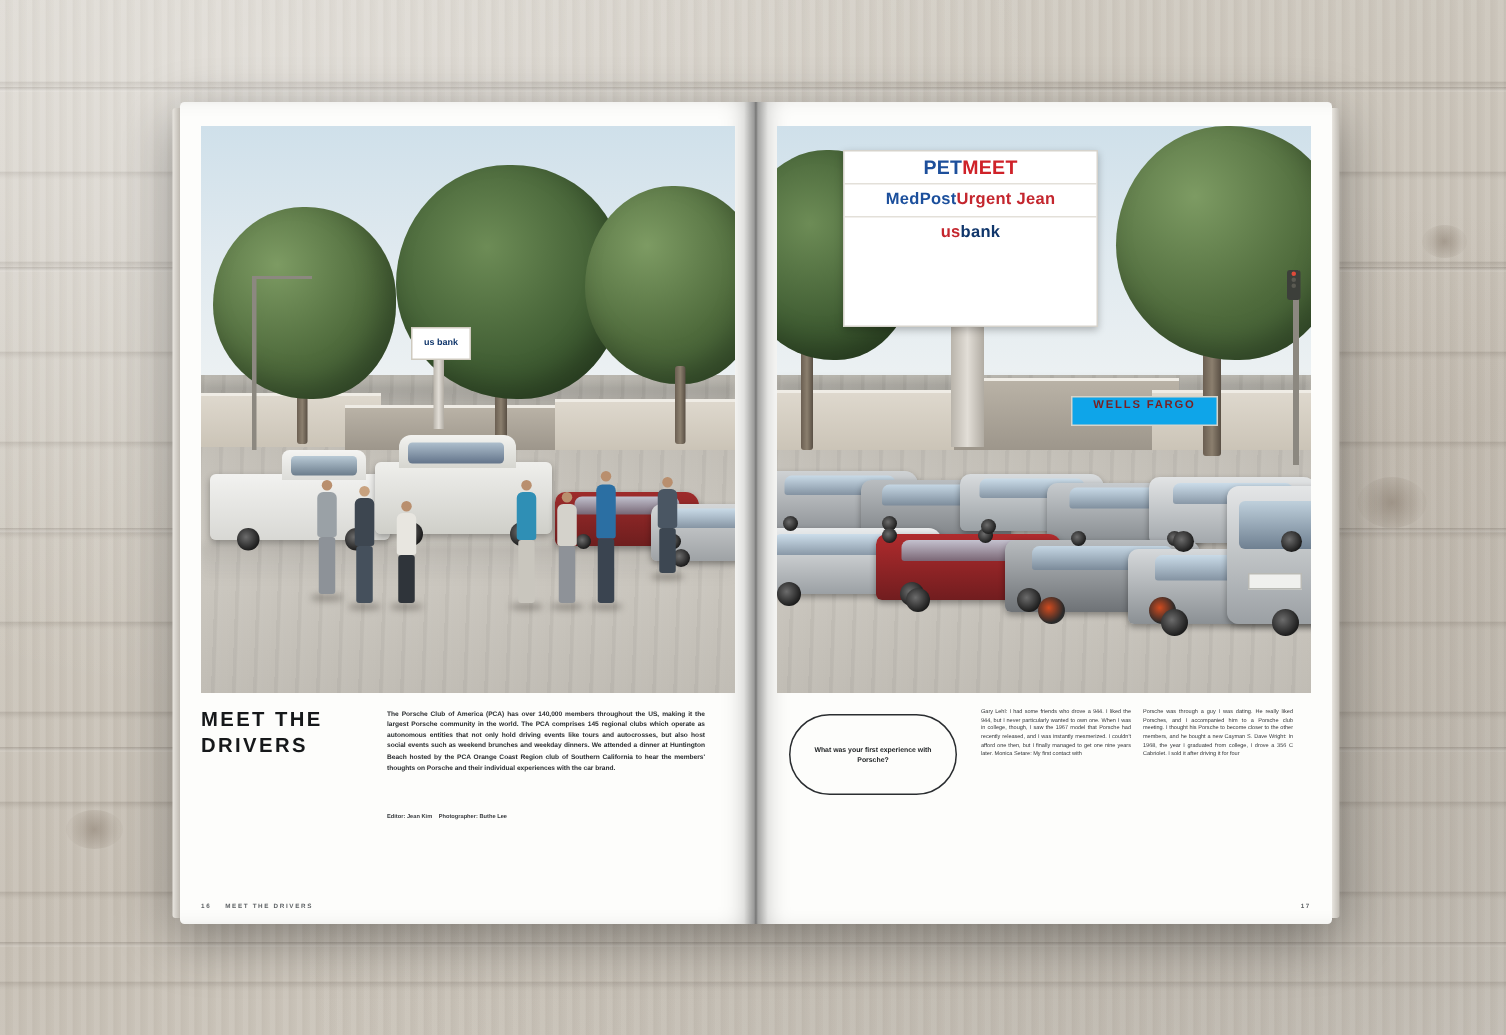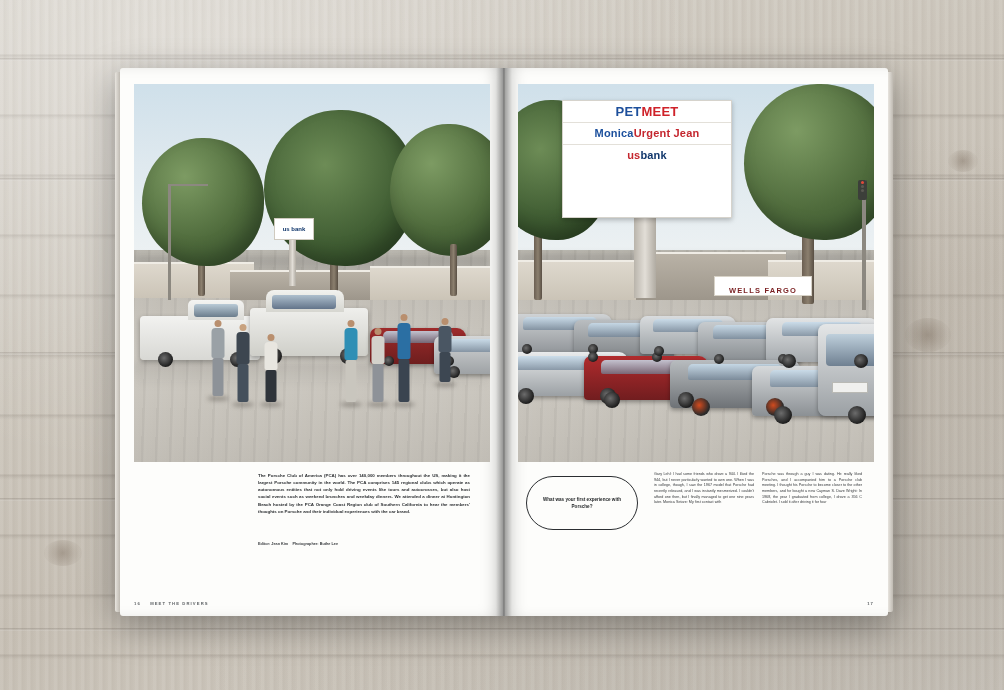--- a/index.html
+++ b/index.html
@@ -199,27 +199,26 @@
     line-height: 1;
   }
   .pylon-post {
     position: absolute;
     background: linear-gradient(90deg, #b9b4ab, #e2ded7, #b0aba2);
     z-index: 7;
   }
 
   .wells {
     position: absolute;
-    background: #ffffff;
+    background: #0ea5e9;
     border: 1px solid #d8d3c8;
     display: flex;
-    align-items: flex-end;
+    align-items: flex-start;
     justify-content: center;
     z-index: 8;
-    margin-top: 12px;
   }
   .wells span {
     color: #7a1f20;
     font-weight: bold;
     letter-spacing: 1.2px;
     white-space: nowrap;
   }
   .usbank-small {
     position: absolute;
     background: #fff;
@@ -503,20 +502,22 @@
           <div class="legs" style="top:45px; height:43px; background:#3a4450;"></div>
         </div>
         <div class="person" style="left:300px; top:234px; width:22px; height:66px;">
           <div class="shadow" style="top:64px;"></div>
           <div class="head" style="top:0;"></div>
           <div class="torso" style="top:8px; height:26px; background:#4a5663;"></div>
           <div class="legs" style="top:34px; height:30px; background:#3d4752;"></div>
         </div>
       </div>
 
+      <div class="headline" style="white-space:pre-line;">MEET THE
+DRIVERS</div>
       <div class="intro">The Porsche Club of America (PCA) has over 140,000 members throughout the US, making it the largest Porsche community in the world. The PCA comprises 145 regional clubs which operate as autonomous entities that not only hold driving events like tours and autocrosses, but also host social events such as weekend brunches and weekday dinners. We attended a dinner at Huntington Beach hosted by the PCA Orange Coast Region club of Southern California to hear the members' thoughts on Porsche and their individual experiences with the car brand.</div>
       <div class="credits">
         <span class="lbl">Editor:</span>
         <span>Jean Kim</span>
         &nbsp;&nbsp;
         <span class="lbl">Photographer:</span>
         <span>Buthe Lee</span>
       </div>
       <div class="folio left">
         <span class="num">16</span>
@@ -546,21 +547,21 @@
         <div class="tree" style="left:226px; top:0px; width:150px; height:156px;"></div>
 
         <div class="pylon" style="left:44px; top:16px; width:168px; height:116px;">
           <div class="pylon-row">
             <span class="sign-text" style="font-size:13px;">
               <span style="color:#1d4f9b;">PET</span><span style="color:#cf2229;">MEET</span>
             </span>
           </div>
           <div class="pylon-row">
             <span class="sign-text" style="font-size:11px;">
-              <span style="color:#1b4f9c;">Monica</span><span style="color:#c4262e;">Urgent Jean</span>
+              <span style="color:#1b4f9c;">MedPost</span><span style="color:#c4262e;">Urgent Jean</span>
             </span>
           </div>
           <div class="pylon-row">
             <span class="sign-text" style="font-size:11px;text-align:center;">
               <span style="color:#c4262e;">us</span><span style="color:#10366b;">bank</span>
             </span>
           </div>
         </div>
         <div class="pylon-post" style="left:116px; top:132px; width:22px; height:82px;"></div>
 

